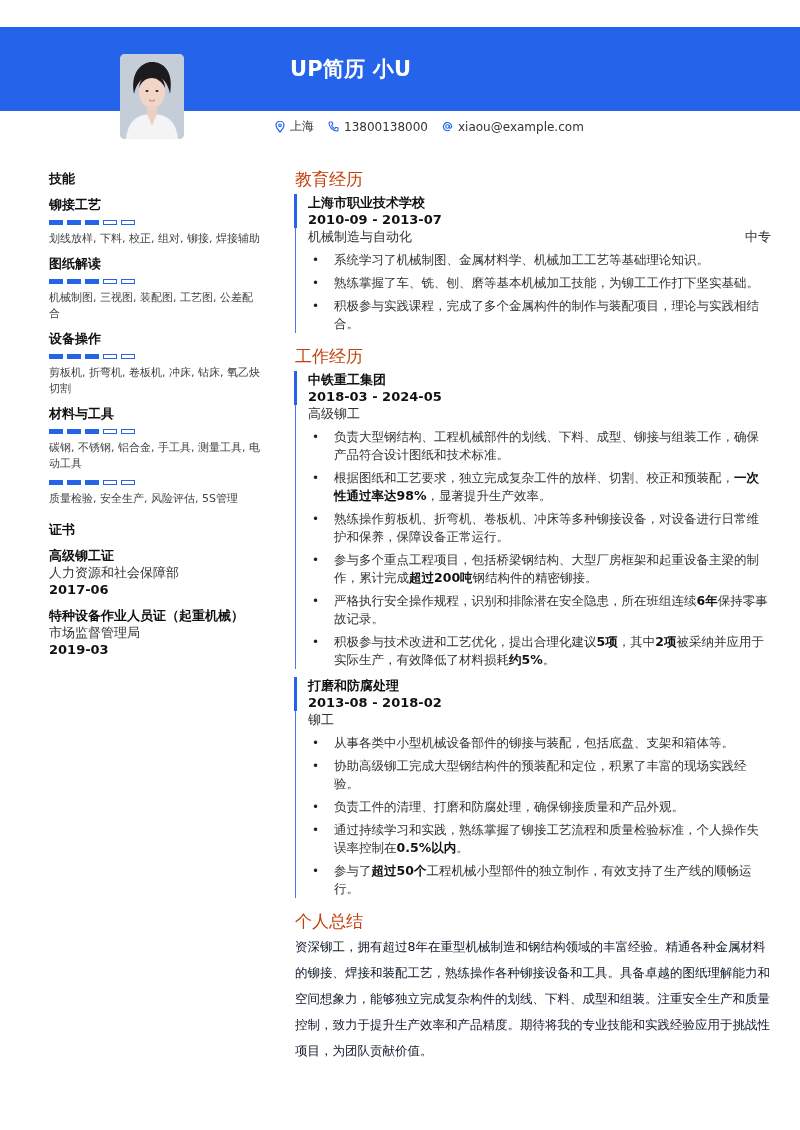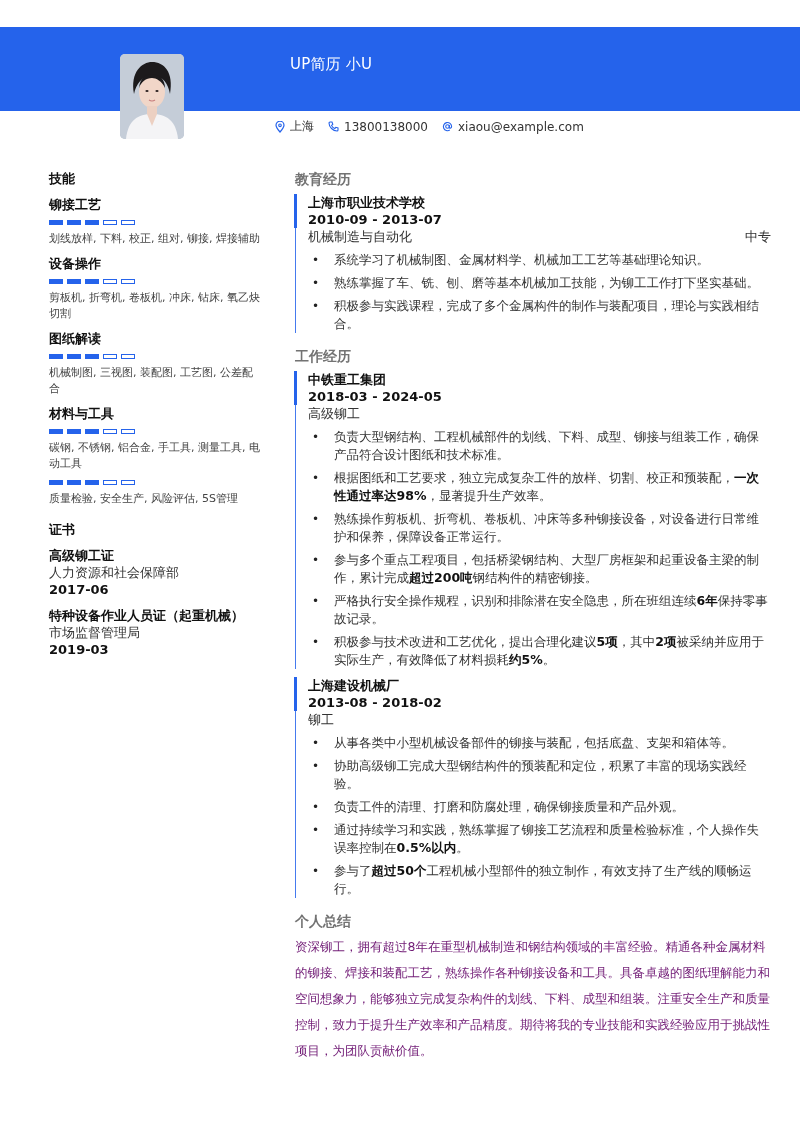--- a/index.html
+++ b/index.html
@@ -3,21 +3,21 @@
 <meta charset="utf-8">
 <style>
   * { box-sizing: border-box; margin: 0; padding: 0; }
   html, body { width: 800px; height: 1130px; background: #ffffff; overflow: hidden; }
   body { font-family: "DejaVu Sans", "Liberation Sans", sans-serif; color: #222; position: relative; }
 
   .banner { position: absolute; left: 0; top: 27px; width: 800px; height: 84px; background: #2563eb; }
   .photo { position: absolute; left: 120px; top: 54px; width: 64px; height: 85px; border-radius: 5px; overflow: hidden;
            background: linear-gradient(180deg, #c9d1dc 0%, #b8c2cf 100%); }
   .photo svg { display: block; }
-  .name { position: absolute; left: 290px; top: 55px; font-size: 15px; color: #fff; font-weight: 400; letter-spacing: 0.2px; }
+  .name { position: absolute; left: 290px; top: 55px; font-size: 21px; color: #fff; font-weight: 700; letter-spacing: 0.2px; }
 
   .contacts { position: absolute; left: 275px; top: 118px; display: flex; gap: 14px; font-size: 12px; color: #333; align-items: center; }
   .contact { display: flex; align-items: center; gap: 5px; }
   .contact svg { display: block; }
 
   .left { position: absolute; left: 29px; top: 170px; width: 212px; margin-left: 20px; }
   .sec-title { font-size: 13px; font-weight: bold; color: #111; }
   .skill { margin-top: 8px; }
   .skill-name { font-size: 13px; font-weight: bold; color: #111; line-height: 18px; }
   .bars { display: flex; gap: 4px; margin-top: 6px; }
@@ -26,34 +26,34 @@
   .skill-desc { font-size: 11px; color: #444; line-height: 16px; margin-top: 6px; }
 
   .cert-title-wrap { margin-top: 14px; }
   .cert { margin-top: 8px; }
   .cert-name { font-size: 13px; font-weight: bold; color: #111; line-height: 17px; }
   .cert-org { font-size: 13px; color: #333; line-height: 17px; }
   .cert-date { font-size: 13px; font-weight: bold; color: #111; line-height: 18px; }
 
   .right { position: absolute; left: 295px; top: 170px; width: 476px; }
   .rsec { margin-bottom: 14px; }
-  .rsec-title { font-size: 14px; font-weight: bold; color: #737373; line-height: 18px; }
+  .rsec-title { font-size: 17px; font-weight: normal; color: #c2410c; line-height: 18px; }
   .entry { position: relative; margin-top: 6px; padding-left: 13px; }
   .entry::before { content: ""; position: absolute; left: 0; top: 0; bottom: 0; width: 1px; background: #2563eb; opacity: 0.85; }
   .entry .accent { position: absolute; left: -1px; top: 0; width: 3px; height: 34px; background: #2563eb; }
   .entry-head { display: flex; justify-content: space-between; font-size: 13px; line-height: 17px; flex-direction: column; }
   .entry-org { font-weight: bold; color: #111; }
   .entry-date { font-weight: bold; color: #111; }
   .entry-sub { display: flex; justify-content: space-between; font-size: 13px; color: #333; line-height: 17px; }
   ul.bullets { list-style: none; margin-top: 6px; }
   ul.bullets li { position: relative; padding-left: 26px; font-size: 12.5px; color: #333; line-height: 18px; margin-bottom: 5px; }
   ul.bullets li::before { content: "•"; position: absolute; left: 4px; top: 0; color: #222; font-size: 12px; }
   ul.bullets li b { font-weight: bold; color: #111; }
 
-  .summary { font-size: 12.5px; color: #701a75; line-height: 26px; margin-top: 4px; }
+  .summary { font-size: 12.5px; color: #0f172a; line-height: 26px; margin-top: 4px; }
 </style>
 </head>
 <body>
 
 <div class="banner"></div>
 
 <div class="photo">
   <svg width="64" height="85" viewBox="0 0 64 85">
     <rect width="64" height="85" fill="#c5cdd8"></rect>
     <path d="M14 40 C10 18 22 8 32 8 C44 8 54 18 50 40 C48 30 44 22 32 22 C22 22 16 30 14 40 Z" fill="#1c1a1c"></path>
@@ -102,41 +102,41 @@
       <span class="bar on"></span>
         <span class="bar on"></span>
         <span class="bar on"></span>
         <span class="bar"></span>
         <span class="bar"></span>
     </div>
     <div class="skill-desc">划线放样, 下料, 校正, 组对, 铆接, 焊接辅助</div>
   </div>
 
   <div class="skill">
+    <div class="skill-name">图纸解读</div>
+    <div class="bars">
+      <span class="bar on"></span>
+        <span class="bar on"></span>
+        <span class="bar on"></span>
+        <span class="bar"></span>
+        <span class="bar"></span>
+    </div>
+    <div class="skill-desc">机械制图, 三视图, 装配图, 工艺图, 公差配合</div>
+  </div>
+
+  <div class="skill">
     <div class="skill-name">设备操作</div>
     <div class="bars">
       <span class="bar on"></span>
         <span class="bar on"></span>
         <span class="bar on"></span>
         <span class="bar"></span>
         <span class="bar"></span>
     </div>
     <div class="skill-desc">剪板机, 折弯机, 卷板机, 冲床, 钻床, 氧乙炔切割</div>
-  </div>
-
-  <div class="skill">
-    <div class="skill-name">图纸解读</div>
-    <div class="bars">
-      <span class="bar on"></span>
-        <span class="bar on"></span>
-        <span class="bar on"></span>
-        <span class="bar"></span>
-        <span class="bar"></span>
-    </div>
-    <div class="skill-desc">机械制图, 三视图, 装配图, 工艺图, 公差配合</div>
   </div>
 
   <div class="skill">
     <div class="skill-name">材料与工具</div>
     <div class="bars">
       <span class="bar on"></span>
         <span class="bar on"></span>
         <span class="bar on"></span>
         <span class="bar"></span>
         <span class="bar"></span>
@@ -207,21 +207,21 @@
           <li><span>根据图纸和工艺要求，独立完成复杂工件的放样、切割、校正和预装配，</span><b>一次性通过率达98%</b><span>，显著提升生产效率。</span></li>
           <li><span>熟练操作剪板机、折弯机、卷板机、冲床等多种铆接设备，对设备进行日常维护和保养，保障设备正常运行。</span></li>
           <li><span>参与多个重点工程项目，包括桥梁钢结构、大型厂房框架和起重设备主梁的制作，累计完成</span><b>超过200吨</b><span>钢结构件的精密铆接。</span></li>
           <li><span>严格执行安全操作规程，识别和排除潜在安全隐患，所在班组连续</span><b>6年</b><span>保持零事故记录。</span></li>
           <li><span>积极参与技术改进和工艺优化，提出合理化建议</span><b>5项</b><span>，其中</span><b>2项</b><span>被采纳并应用于实际生产，有效降低了材料损耗</span><b>约5%</b><span>。</span></li>
         </ul>
     </div>
     <div class="entry" style="margin-top:8px;">
       <span class="accent"></span>
       <div class="entry-head">
-        <span class="entry-org">上海建设机械厂</span>
+        <span class="entry-org">打磨和防腐处理</span>
         <span class="entry-date">2013-08 - 2018-02</span>
       </div>
       <div class="entry-sub">
         <span>铆工</span>
       </div>
       <ul class="bullets">
           <li><span>从事各类中小型机械设备部件的铆接与装配，包括底盘、支架和箱体等。</span></li>
           <li><span>协助高级铆工完成大型钢结构件的预装配和定位，积累了丰富的现场实践经验。</span></li>
           <li><span>负责工件的清理、打磨和防腐处理，确保铆接质量和产品外观。</span></li>
           <li><span>通过持续学习和实践，熟练掌握了铆接工艺流程和质量检验标准，个人操作失误率控制在</span><b>0.5%以内</b><span>。</span></li>

